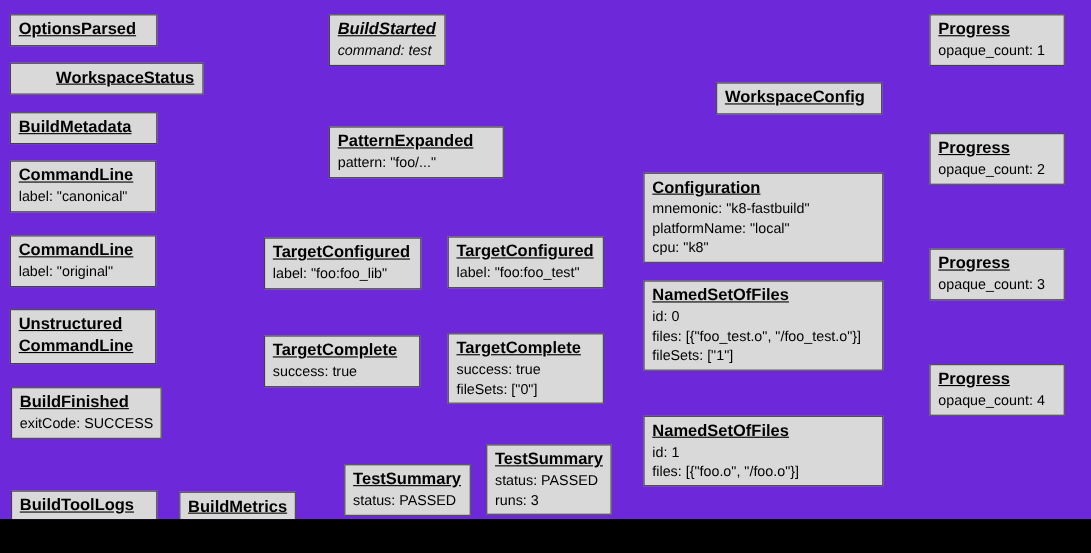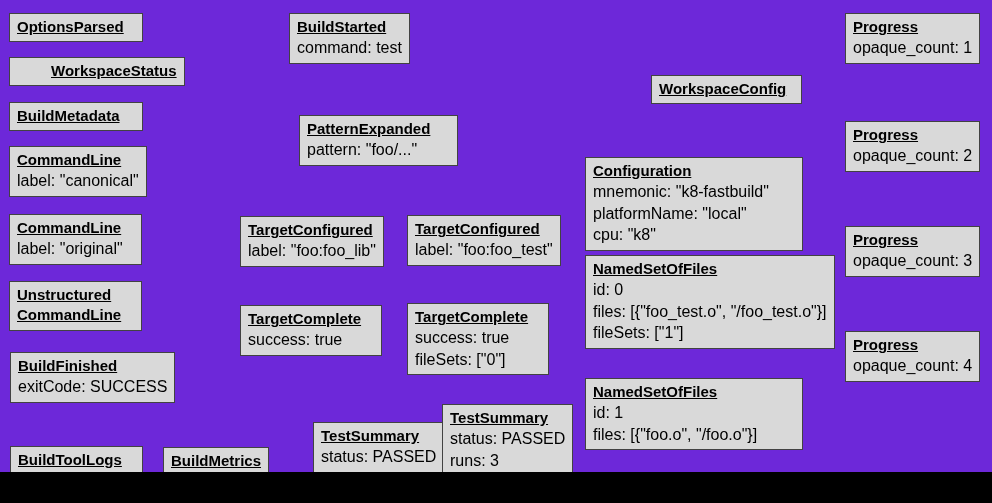--- a/index.html
+++ b/index.html
@@ -24,21 +24,21 @@
     padding: 3px 7px 4px 7px;
   }
   .node-title {
     font-size: 15px;
     font-weight: bold;
     line-height: 1.35;
     text-decoration: underline;
     white-space: nowrap;
   }
   .node-field {
-    font-size: 16px;
+    font-size: 13px;
     line-height: 1.35;
     white-space: nowrap;
   }
 </style>
 </head>
 <body>
 
 <div class="canvas" style="background: #6d28d9; width: 992px; height: 472px; --node-fill: #d9d9d9; --node-border: #424242;">
 
 <div class="node" style="left: 9px; top: 13px; width: 134px; color: rgb(0, 0, 0);">
@@ -83,21 +83,21 @@
       <div>
         <div class="node-title">BuildFinished</div>
       </div>
     <div class="node-field">exitCode: SUCCESS</div>
     </div>
     <div class="node" style="left: 163px; top: 447px; width: 105px; color: rgb(0, 0, 0);">
       <div>
         <div class="node-title">BuildMetrics</div>
       </div>
     </div>
-    <div class="node" style="left: 289px; top: 13px; width: 106px; color: rgb(0, 0, 0);">
+    <div class="node" style="left: 299px; top: 13px; width: 106px; color: rgb(0, 0, 0); font-style: italic;">
       <div>
         <div class="node-title">BuildStarted</div>
       </div>
     <div class="node-field">command: test</div>
     </div>
     <div class="node" style="left: 299px; top: 115px; width: 159px; color: rgb(0, 0, 0);">
       <div>
         <div class="node-title">PatternExpanded</div>
       </div>
     <div class="node-field">pattern: "foo/..."</div>

